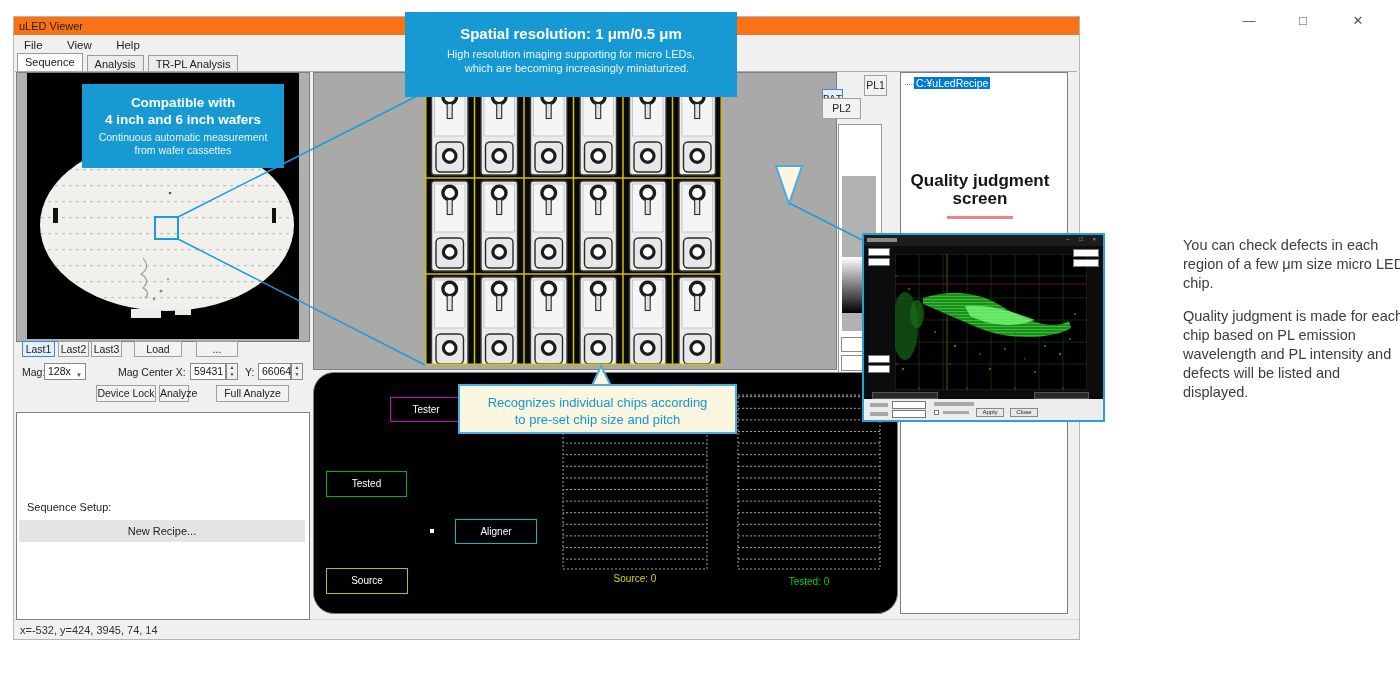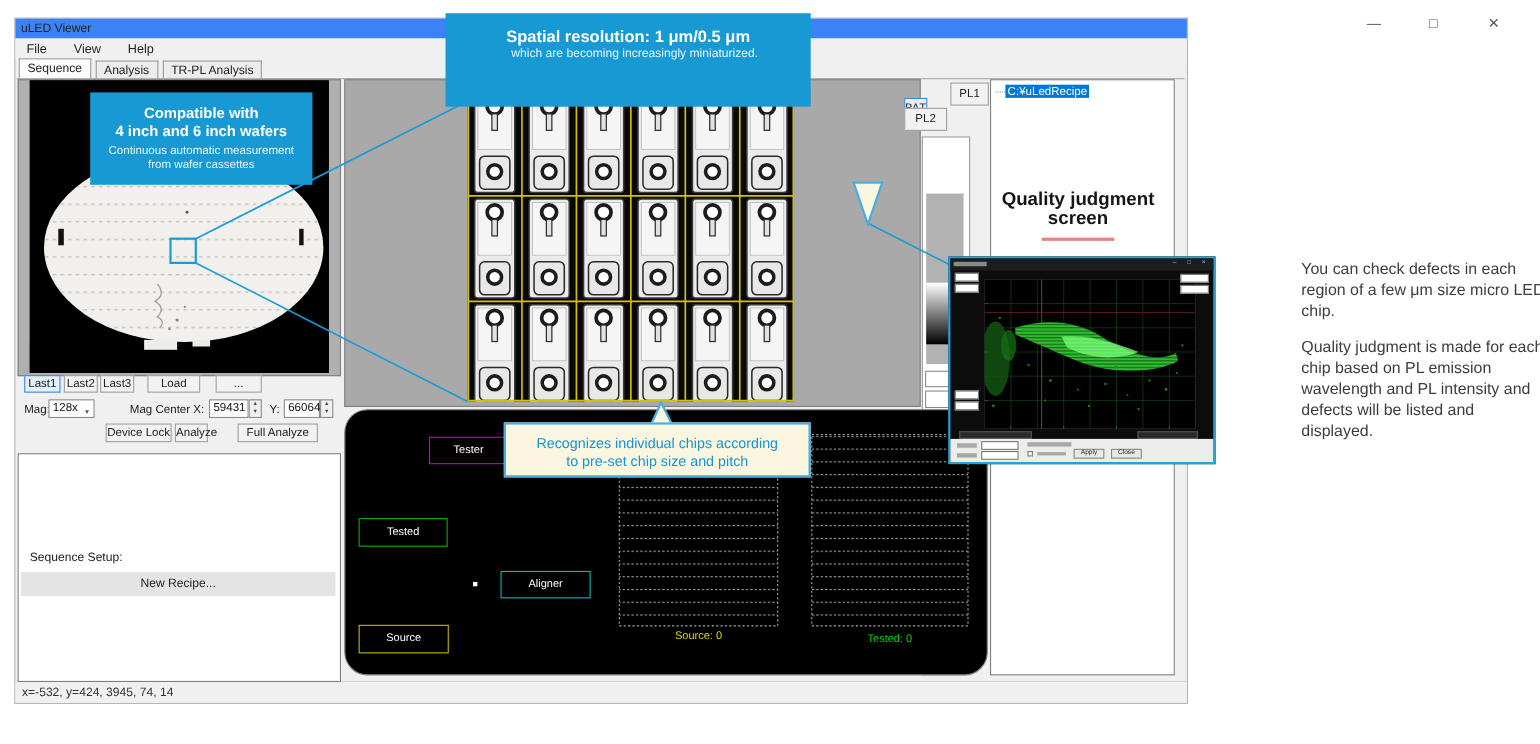--- a/index.html
+++ b/index.html
@@ -1,21 +1,21 @@
 <!DOCTYPE html>
 <html><head>
 <meta charset="utf-8">
 <style>
   html,body{margin:0;padding:0;background:#ffffff;}
   .canvas{position:relative;width:1400px;height:676px;background:#ffffff;overflow:hidden;
           font-family:"Liberation Sans",sans-serif;-webkit-font-smoothing:antialiased;}
   .abs{position:absolute;}
   
   .window{left:13px;top:16px;width:1065px;height:622px;background:#f0f0f0;border:1px solid #b5b5b5;z-index:1;}
-  .titlebar{left:0;top:0;width:100%;height:18px;background:#3b82f6;}
+  .titlebar{left:0;top:0;width:100%;height:18px;background:#f97316;}
   .titlebar .wt{position:absolute;left:5px;top:3px;font-size:11px;color:#222;}
   .menubar{left:0;top:18px;width:100%;height:18px;background:#f0f0f0;}
   .menubar span{display:inline-block;padding:0 10px;line-height:18px;font-size:11.5px;color:#222;}
   .tabrow{left:3px;top:36px;height:18px;font-size:11px;color:#222;}
   .tab{display:inline-block;padding:2px 7px 1px 7px;border:1px solid #9a9a9a;border-bottom:none;
        background:#ececec;margin-right:1px;vertical-align:bottom;}
   .tab.sel{background:#fdfdfd;padding-bottom:3px;}
   .content{left:1px;top:54px;width:1062px;height:548px;background:#f0f0f0;border-top:1px solid #aaa;}
   .statusbar{left:0;top:602px;width:100%;height:19px;background:#f0f0f0;border-top:1px solid #d5d5d5;}
   .statusbar span{position:absolute;left:6px;top:4px;font-size:11px;color:#333;}
@@ -179,21 +179,21 @@
       <line x1="198" y1="0" x2="198" y2="277"></line>
         <line x1="247.5" y1="0" x2="247.5" y2="277"></line>
       <line x1="296.2" y1="0" x2="296.2" y2="277"></line>
       <line x1="0" y1="90" x2="297" y2="90"></line>
         <line x1="0" y1="186" x2="297" y2="186"></line>
       <line x1="0" y1="276.2" x2="297" y2="276.2"></line>
     </g>
   </svg>
 
   <div class="abs btn sel" style="left:822px;top:89px;width:21px;height:21px;line-height:19px;z-index:3;font-family:Liberation Mono, monospace;">PAT</div>
-  <div class="abs btn" style="left:864px;top:75px;width:35px;height:21px;line-height:19px;z-index:3;">PL1</div>
+  <div class="abs btn" style="left:864px;top:75px;width:23px;height:21px;line-height:19px;z-index:3;">PL1</div>
   <div class="abs btn" style="left:822px;top:98px;width:39px;height:21px;line-height:19px;z-index:3;">PL2</div>
 
   <div class="abs panel" style="left:838px;top:124px;width:42px;height:488px;border-color:#9a9a9a;">
     <div class="abs" style="left:3px;top:51px;width:34px;height:155px;background:#b2b2b2;"></div>
     <div class="abs" style="left:3px;top:132px;width:34px;height:56px;background:linear-gradient(#ffffff,#000000);"></div>
     <div class="abs field" style="left:2px;top:212px;width:37px;height:15px;"></div>
     <div class="abs field" style="left:2px;top:230px;width:37px;height:16px;"></div>
   </div>
 
   <div class="abs panel" style="left:900px;top:72px;width:166px;height:540px;">
@@ -231,20 +231,21 @@
 
   <div class="abs bluebox" style="left:82px;top:84px;width:202px;height:84px;padding-top:10px;box-sizing:border-box;">
     <div class="t">Compatible with</div>
     <div class="t">4 inch and 6 inch wafers</div>
     <div class="b">Continuous automatic measurement</div>
     <div class="b" style="margin-top:0;">from wafer cassettes</div>
   </div>
 
   <div class="abs bluebox" style="left:405px;top:12px;width:332px;height:85px;padding-top:13px;box-sizing:border-box;">
     <div class="t2">Spatial resolution: 1 μm/0.5 μm</div>
+    <div class="b" style="font-size:11px;line-height:13.5px;margin-top:5px;">High resolution imaging supporting for micro LEDs,</div>
     <div class="b" style="font-size:11px;line-height:13.5px;margin-top:0;padding-left:12px;">which are becoming increasingly miniaturized.</div>
   </div>
 
 
   <div class="abs cream" style="left:458px;top:384px;width:279px;height:50px;padding-top:8px;line-height:17px;">
     <div>Recognizes individual chips according</div>
     <div>to pre-set chip size and pitch</div>
   </div>
 
   <div class="abs qtitle" style="left:898px;top:172px;width:164px;">

